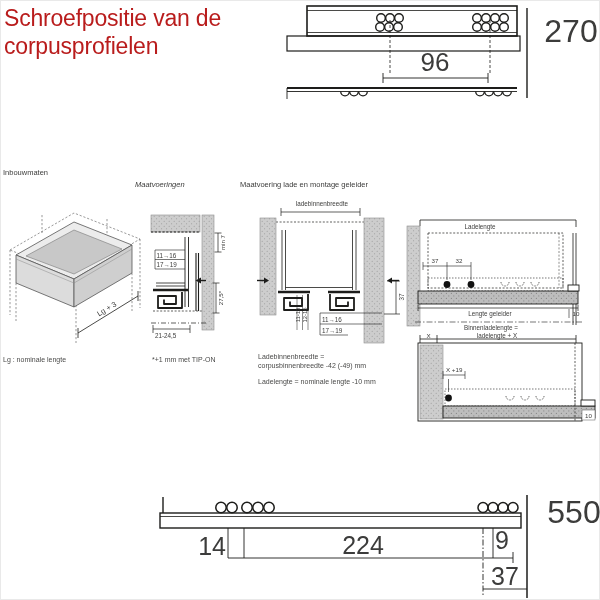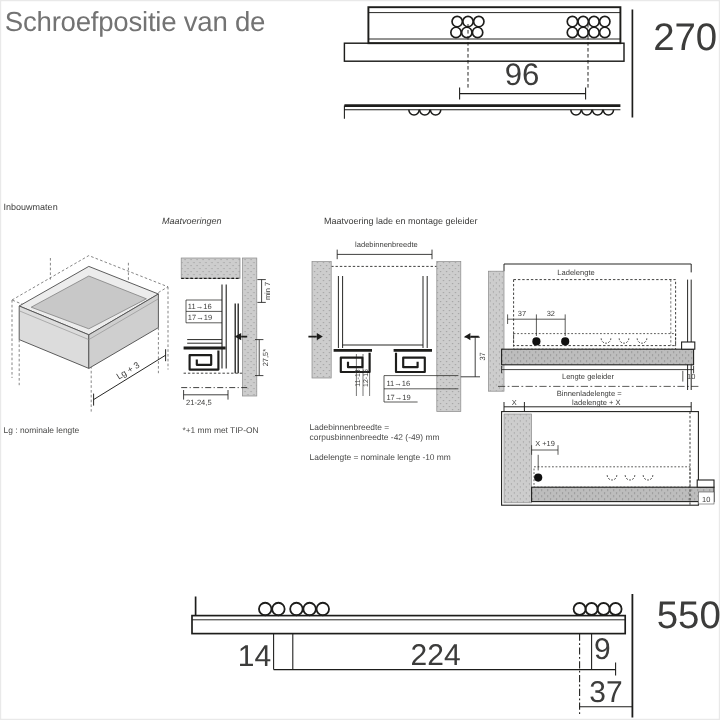--- a/index.html
+++ b/index.html
@@ -1,20 +1,20 @@
 <!DOCTYPE html>
 <html><head>
 <meta charset="utf-8">
 <style>
   html,body{margin:0;padding:0;background:#fff;}
   #stage{position:relative;width:600px;height:600px;background:#fff;
          font-family:"Liberation Sans",sans-serif;color:#1d1d1b;overflow:hidden;
          box-shadow:inset 0 0 0 1px #e9e9e9;}
   .abs{position:absolute;}
-  .title{font-size:23px;line-height:28px;color:#737373;letter-spacing:-.2px;}
+  .title{font-size:23px;line-height:28px;color:#b91c1c;letter-spacing:-.2px;}
   .heading{font-size:7.5px;color:#3c3c3b;}
   .note{font-size:7px;color:#4a4a49;line-height:9px;}
   svg{display:block;}
   svg text{font-family:"Liberation Sans",sans-serif;fill:#3c3c3b;}
   .ln{stroke:#1d1d1b;fill:none;}
 </style>
 </head>
 <body>
 
 <div id="stage">
@@ -29,20 +29,21 @@
       <pattern id="railp" width="5" height="5" patternUnits="userSpaceOnUse">
         <rect width="5" height="5" fill="#bdbdbd"></rect>
         <circle cx="1.4" cy="1.4" r=".6" fill="#8a8a8a"></circle>
         <circle cx="3.8" cy="3.9" r=".6" fill="#8a8a8a"></circle>
       </pattern>
     </defs>
   </svg>
 
   <div class="abs title" style="left:4px;top:4px;">
     <div>Schroefpositie van de</div>
+    <div>corpusprofielen</div>
   </div>
 
   <svg class="abs" style="left:283px;top:2px;" width="317" height="108" viewBox="0 0 317 108">
     <rect x="24" y="4" width="210" height="30" class="ln" stroke-width="1.6"></rect>
     <path d="M24 8.5 H234 M24 30.5 H234" class="ln" stroke-width=".8"></path>
     <rect x="4" y="34" width="233" height="15" class="ln" stroke-width="1.2"></rect>
 
     <g class="ln" stroke-width="1.4" fill="#fff">
       <circle cx="98" cy="16" r="4.3"></circle>
         <circle cx="107" cy="16" r="4.3"></circle>
@@ -76,21 +77,21 @@
         <path d="M201.7 89.5a4.3 4.3 0 0 0 8.6 0"></path>
         <path d="M210.7 89.5a4.3 4.3 0 0 0 8.6 0"></path>
         <path d="M219.7 89.5a4.3 4.3 0 0 0 8.6 0"></path>
     </g>
     <path d="M244 6 V96" class="ln" stroke-width="1.4"></path>
     <text x="288" y="40" font-size="32" text-anchor="middle" fill="#1d1d1b">270</text>
   </svg>
 
   <div class="abs heading" style="left:3px;top:168px;">Inbouwmaten</div>
   <div class="abs heading" style="left:135px;top:180px;font-style:italic;">Maatvoeringen</div>
-  <div class="abs heading" style="left:270px;top:180px;">Maatvoering lade en montage geleider</div>
+  <div class="abs heading" style="left:240px;top:180px;">Maatvoering lade en montage geleider</div>
 
   <svg class="abs" style="left:2px;top:193px;" width="142" height="152" viewBox="0 0 142 152">
     <g stroke="#6f6f6f" stroke-width=".7" stroke-dasharray="2.2,1.8" fill="none">
       <path d="M8 57 L72 20 L138 46 L74 84 Z"></path>
       <path d="M8 57 V122 M74 84 V150 M138 46 V115 M14 90 V128 M130 80 V118"></path>
       <path d="M105 26 V65 M40 22 V40"></path>
     </g>
     <g>
       <path d="M14 62 L72 29 L130 52 L72 86 Z" fill="#ececec" stroke="#555" stroke-width=".8"></path>
       <path d="M24 63 L72 37 L120 56 L72 81 Z" fill="#c8c8c8" stroke="#777" stroke-width=".6"></path>

